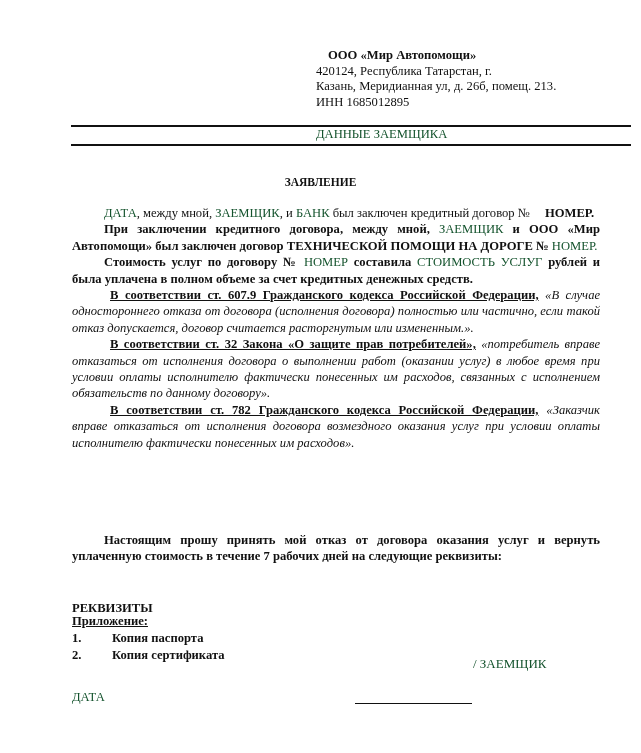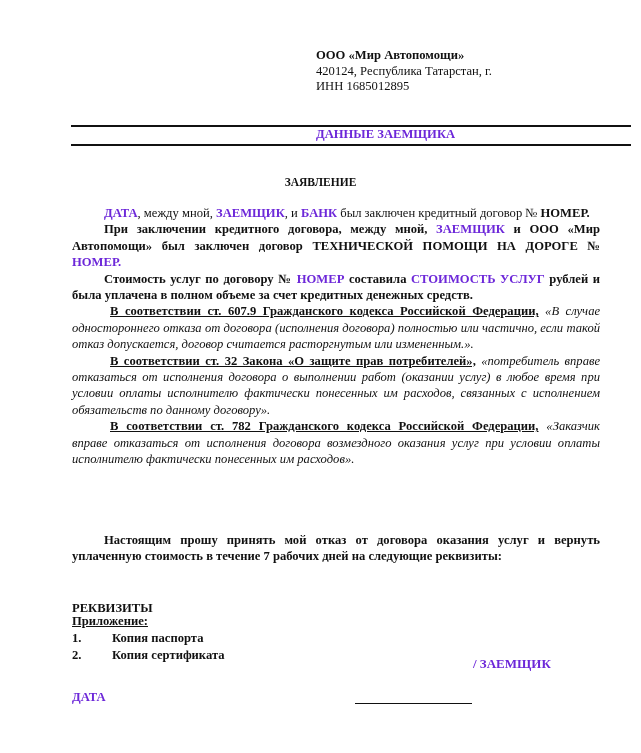--- a/index.html
+++ b/index.html
@@ -1,19 +1,19 @@
 <!DOCTYPE html>
 <html><head>
 <meta charset="utf-8">
 <style>
   html, body { margin: 0; padding: 0; background: #ffffff; }
   body { width: 641px; height: 753px; position: relative; overflow: hidden;
          font-family: "Liberation Serif", "DejaVu Serif", serif; color: #111; font-size: 12.6px; }
-  .red { color: #6d28d9; font-weight: bold; }
-  .b { font-weight: bold; }
+  .red { color: #14532d; font-weight: normal; }
+  .b { font-weight: bold; margin-left: 12px; }
   .hdr { position: absolute; left: 316px; top: 48px; line-height: 15.7px; font-size: 12.6px; }
   .hline { position: absolute; left: 71px; width: 560px; height: 2px; background: #111; }
   .borrower { position: absolute; left: 316px; top: 127px; font-size: 12.6px; }
   .title { position: absolute; left: 0; width: 641px; top: 176px; text-align: center; font-weight: bold; font-size: 11.5px; }
   .body { position: absolute; left: 72px; width: 528px; top: 205px; line-height: 16.4px; text-align: justify; }
   .body p { margin: 0; text-indent: 32px; }
   .body .ind2 { text-indent: 38px; }
   .u { text-decoration: underline; font-weight: bold; }
   .i { font-style: italic; }
   .final { position: absolute; left: 72px; width: 528px; top: 532px; line-height: 16.4px; text-align: justify; }
@@ -26,20 +26,21 @@
   .sig-date { position: absolute; left: 72px; top: 690px; font-size: 12.6px; }
   .sig-line { position: absolute; left: 355px; top: 703px; width: 117px; height: 1px; background: #111; }
   .sig-name { position: absolute; left: 473px; top: 656px; font-size: 13px; }
 </style>
 </head>
 <body>
 
 <div class="hdr">
   <div class="b">ООО «Мир Автопомощи»</div>
   <div>420124, Республика Татарстан, г.</div>
+  <div>Казань, Меридианная ул, д. 26б, помещ. 213.</div>
   <div>ИНН 1685012895</div>
 </div>
 <div class="hline" style="top:125px"></div>
 <div class="borrower red">ДАННЫЕ ЗАЕМЩИКА</div>
 <div class="hline" style="top:144px"></div>
 
 <div class="title">ЗАЯВЛЕНИЕ</div>
 
 <div class="body">
   <p><span class="red">ДАТА</span><span>, между мной, </span><span class="red">ЗАЕМЩИК</span><span>, и </span><span class="red">БАНК</span><span> был заключен кредитный договор № </span><span class="b">НОМЕР.</span></p>

